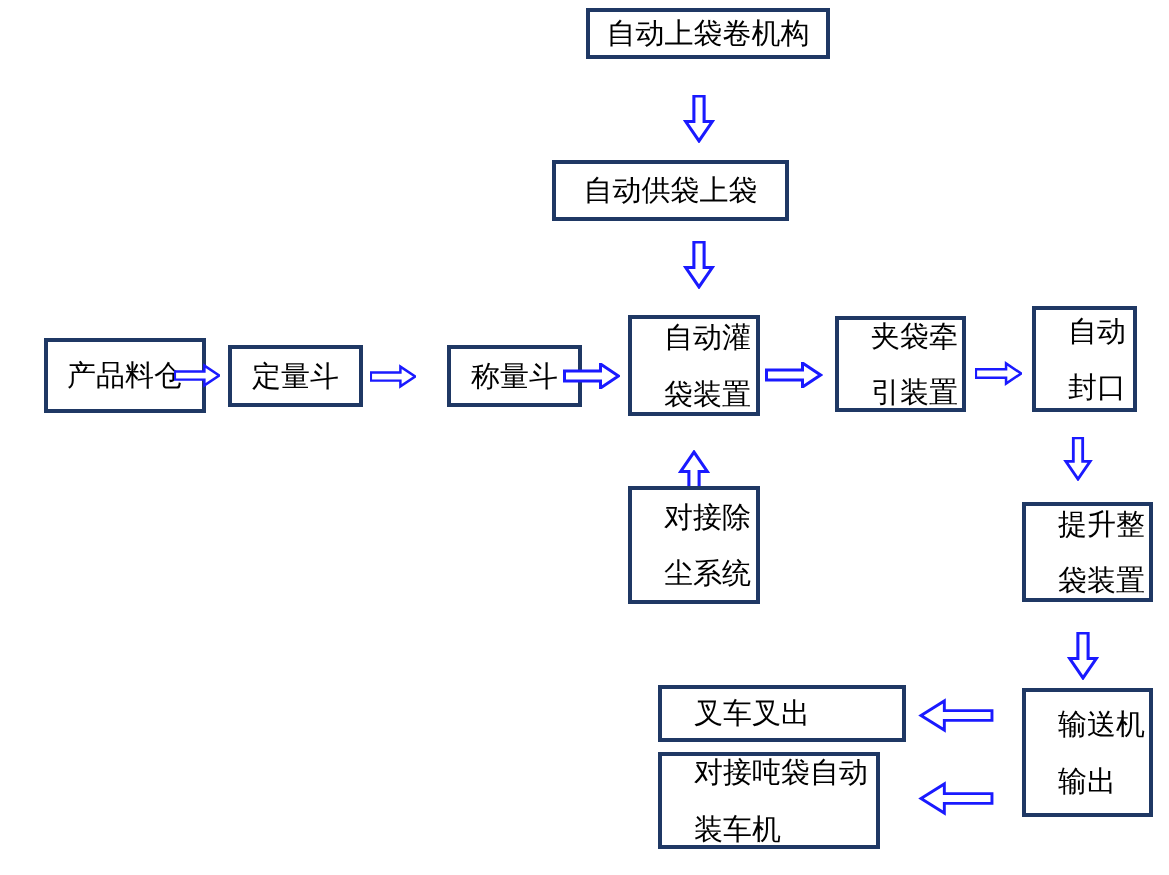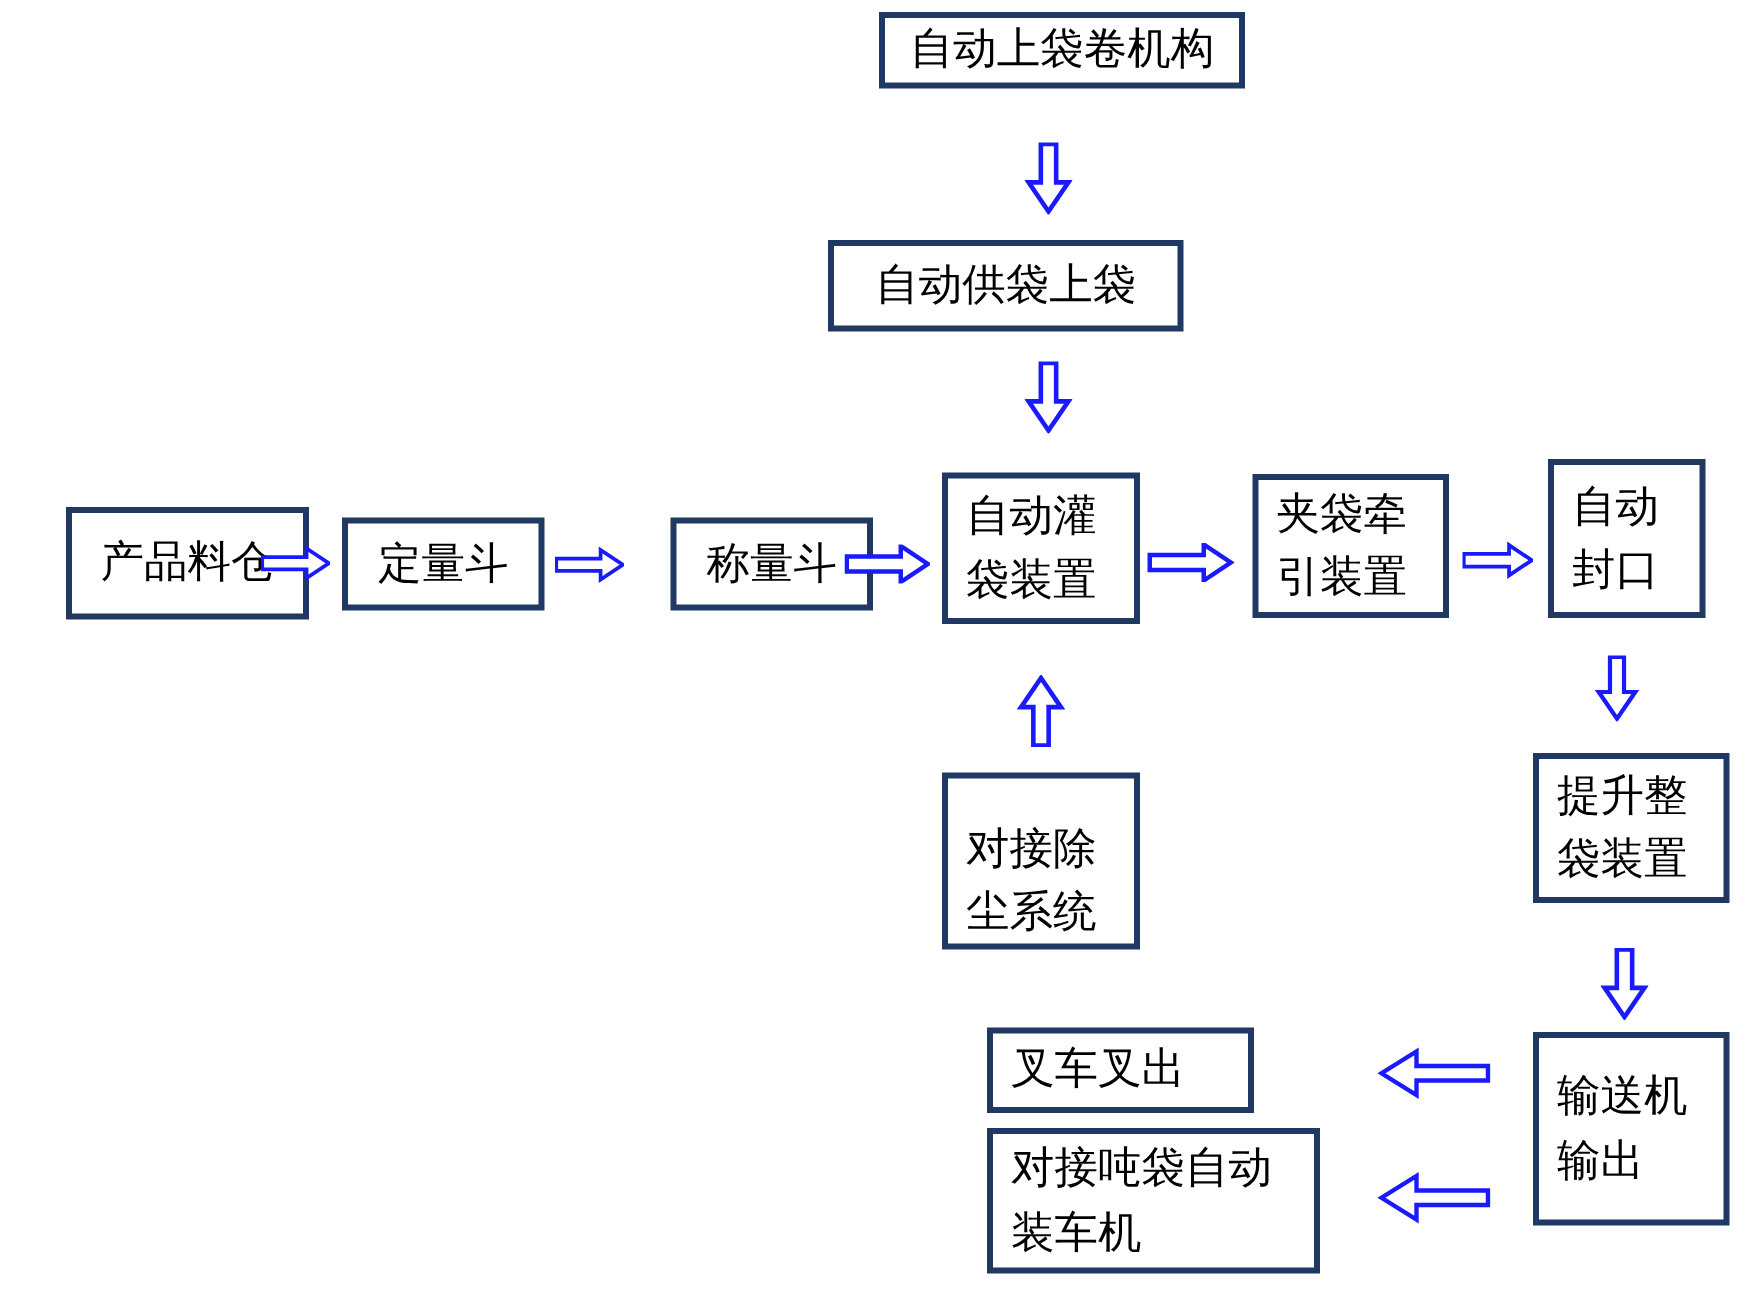--- a/index.html
+++ b/index.html
@@ -24,45 +24,46 @@
     display: flex;
     flex-direction: column;
     justify-content: center;
     align-items: center;
     font-size: 29px;
     line-height: 1.45;
     white-space: nowrap;
   }
   .node.leftpad {
     align-items: flex-start;
-    padding-left: 12px;
+    padding-left: 32px;
+    gap: 14px;
   }
   .arrow {
     position: absolute;
     display: block;
   }
   .arrow polygon {
     fill: #ffffff;
     stroke: #1A1AFF;
     stroke-width: 3;
     stroke-linejoin: miter;
   }
   
   .nb-bagroll   { left: 586px;  top: 8px;   width: 244px; height: 51px; }
   .nb-bagsupply { left: 552px;  top: 160px; width: 237px; height: 61px; }
   .nb-silo      { left: 8px;    top: 338px; width: 162px; height: 75px; margin-left: 36px; }
   .nb-dosing    { left: 228px;  top: 345px; width: 135px; height: 62px; }
   .nb-weighing  { left: 423px;  top: 345px; width: 135px; height: 62px; margin-left: 24px; }
   .nb-filling   { left: 628px;  top: 315px; width: 132px; height: 101px; }
   .nb-clamp     { left: 835px;  top: 316px; width: 131px; height: 96px; }
   .nb-seal      { left: 1032px; top: 306px; width: 105px; height: 106px; }
-  .nb-dust      { left: 628px;  top: 515px; width: 132px; height: 118px; justify-content: flex-end; }
+  .nb-dust      { left: 628px;  top: 486px; width: 132px; height: 118px; }
   .nb-lift      { left: 1022px; top: 502px; width: 131px; height: 100px; }
   .nb-conveyor  { left: 1022px; top: 688px; width: 131px; height: 129px; }
-  .nb-forklift  { left: 658px;  top: 685px; width: 178px; height: 57px; }
+  .nb-forklift  { left: 658px;  top: 685px; width: 248px; height: 57px; }
   .nb-loader    { left: 658px;  top: 752px; width: 222px; height: 97px; }
   
   .ar-d1 { left: 683px;  top: 95px;  width: 32px; height: 48px; }
   .ar-d2 { left: 683px;  top: 241px; width: 32px; height: 48px; }
   .ar-r1 { left: 174px;  top: 363px; width: 46px; height: 25px; }
   .ar-r2 { left: 370px;  top: 364px; width: 46px; height: 25px; }
   .ar-r3 { left: 563px;  top: 363px; width: 57px; height: 26px; }
   .ar-r4 { left: 764px;  top: 362px; width: 59px; height: 26px; }
   .ar-r5 { left: 975px;  top: 361px; width: 47px; height: 25px; }
   .ar-u1 { left: 678px;  top: 450px; width: 32px; height: 48px; }

